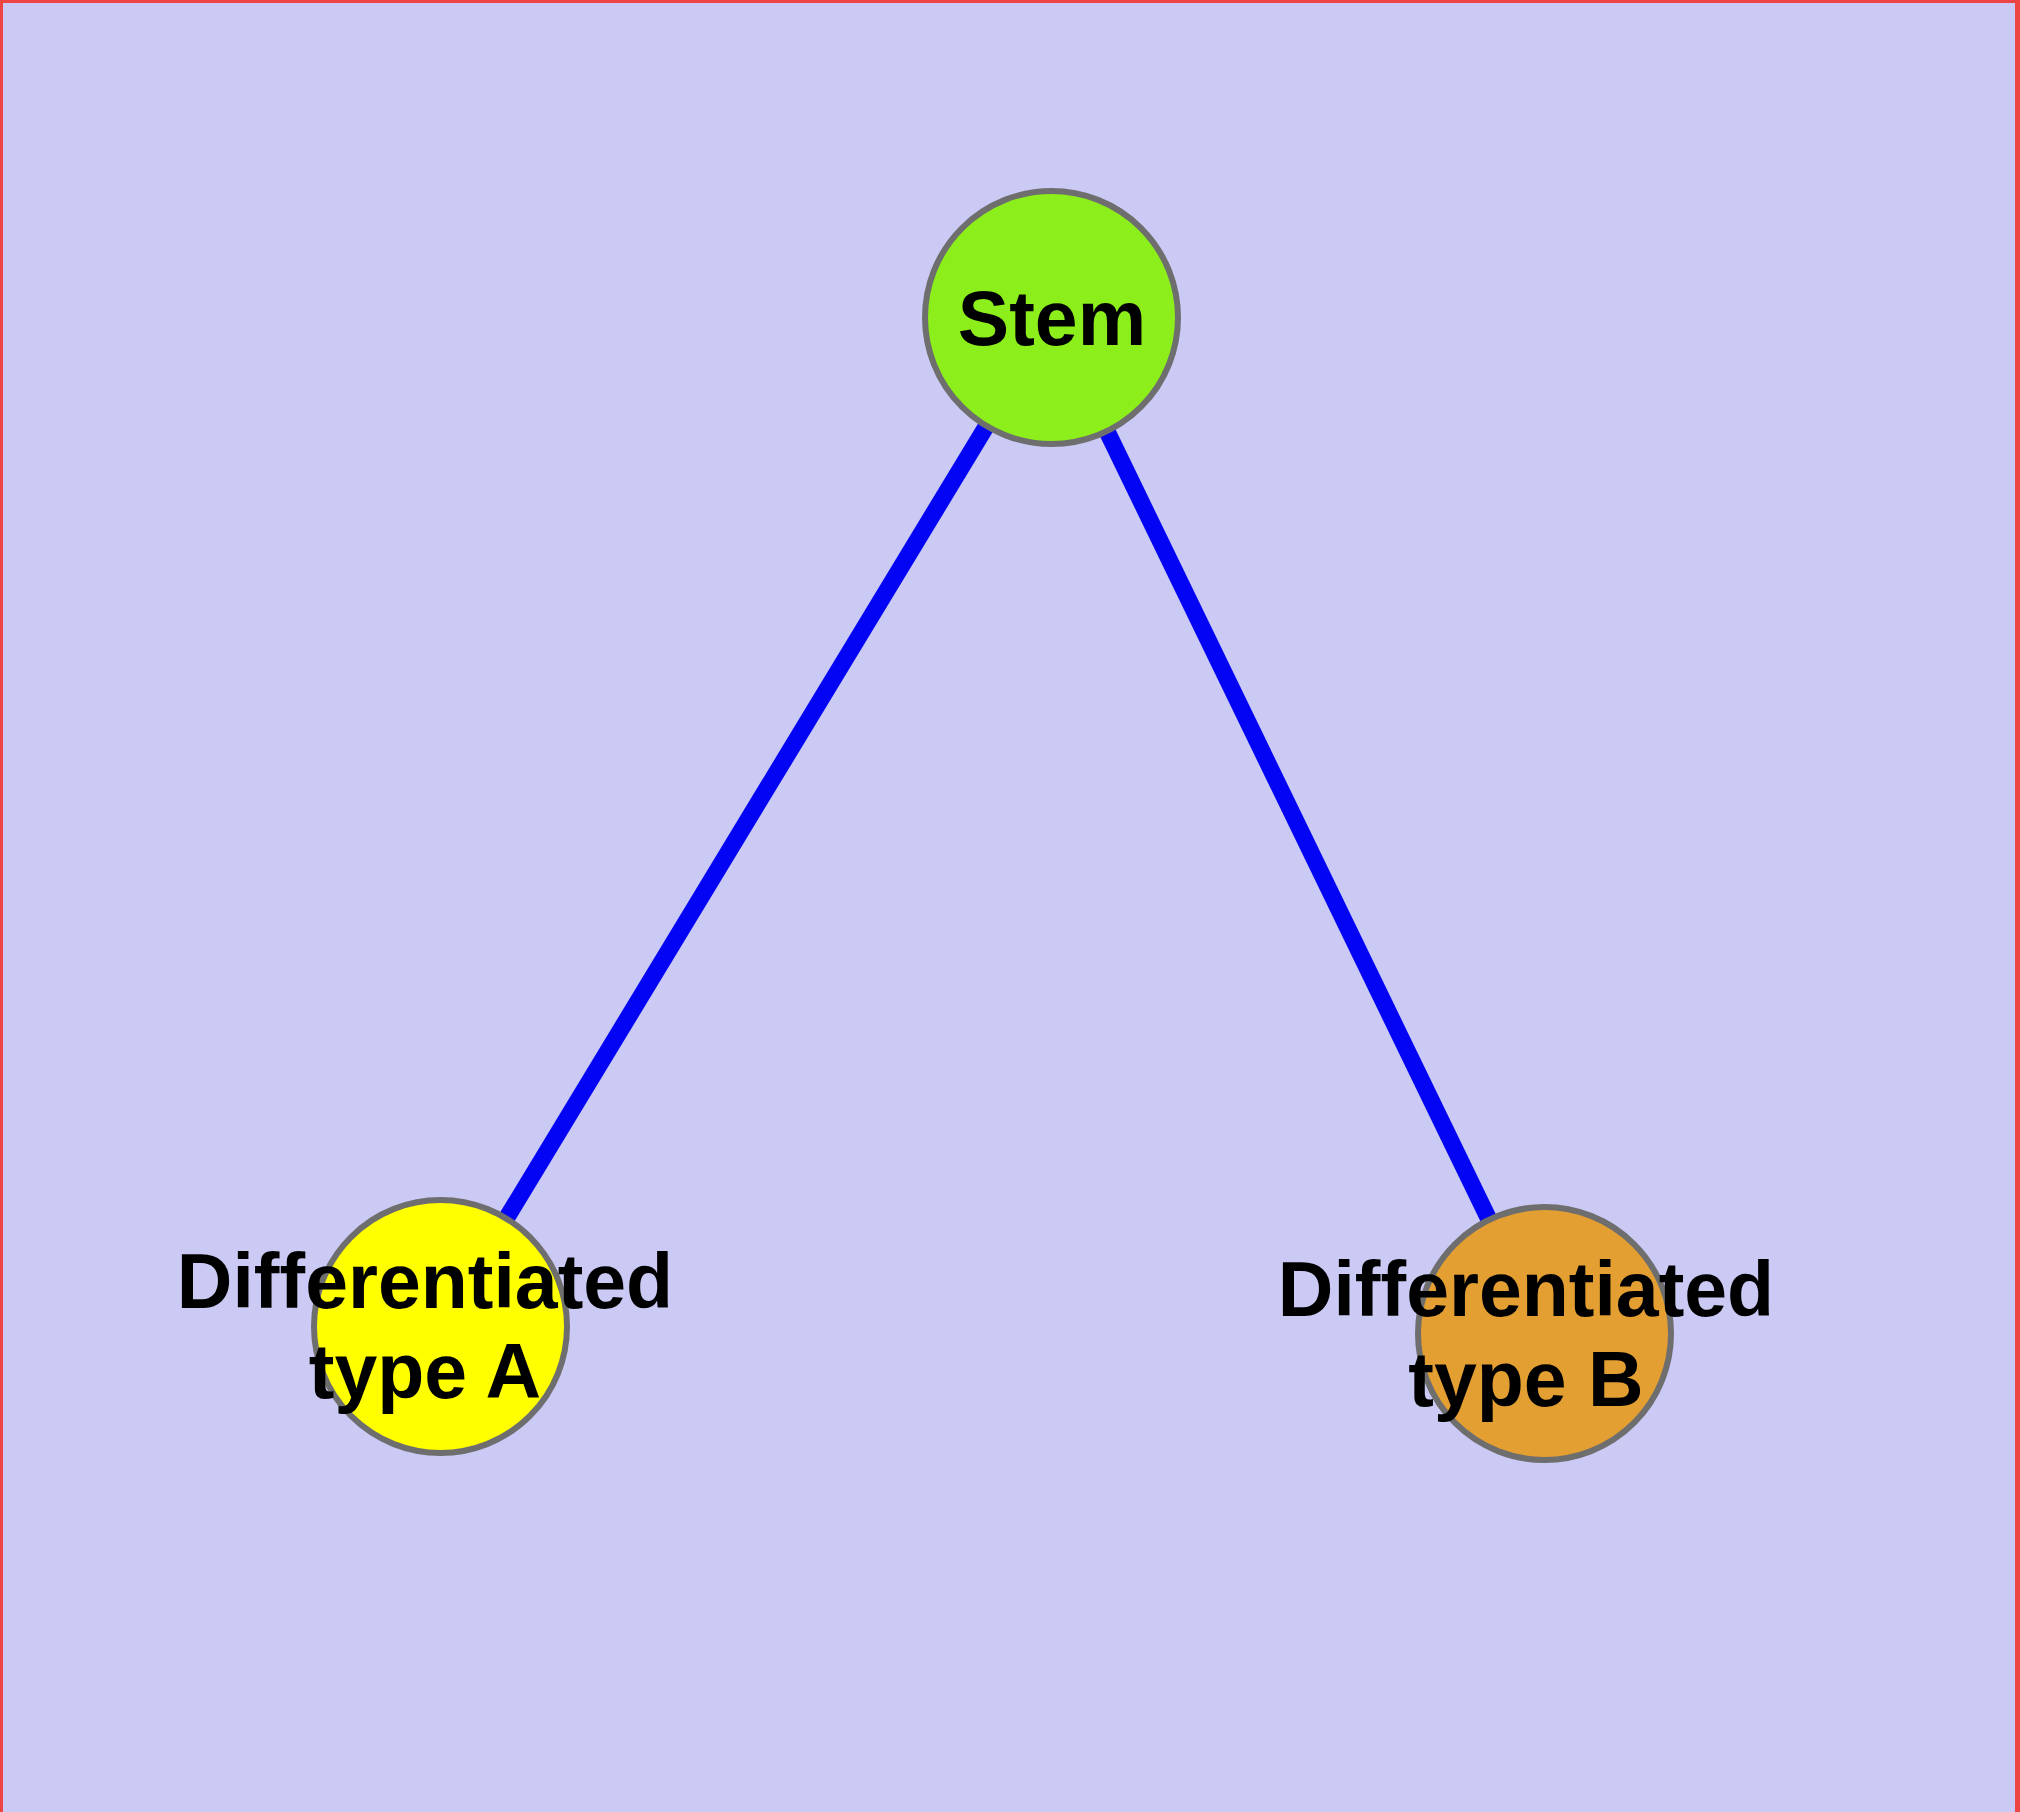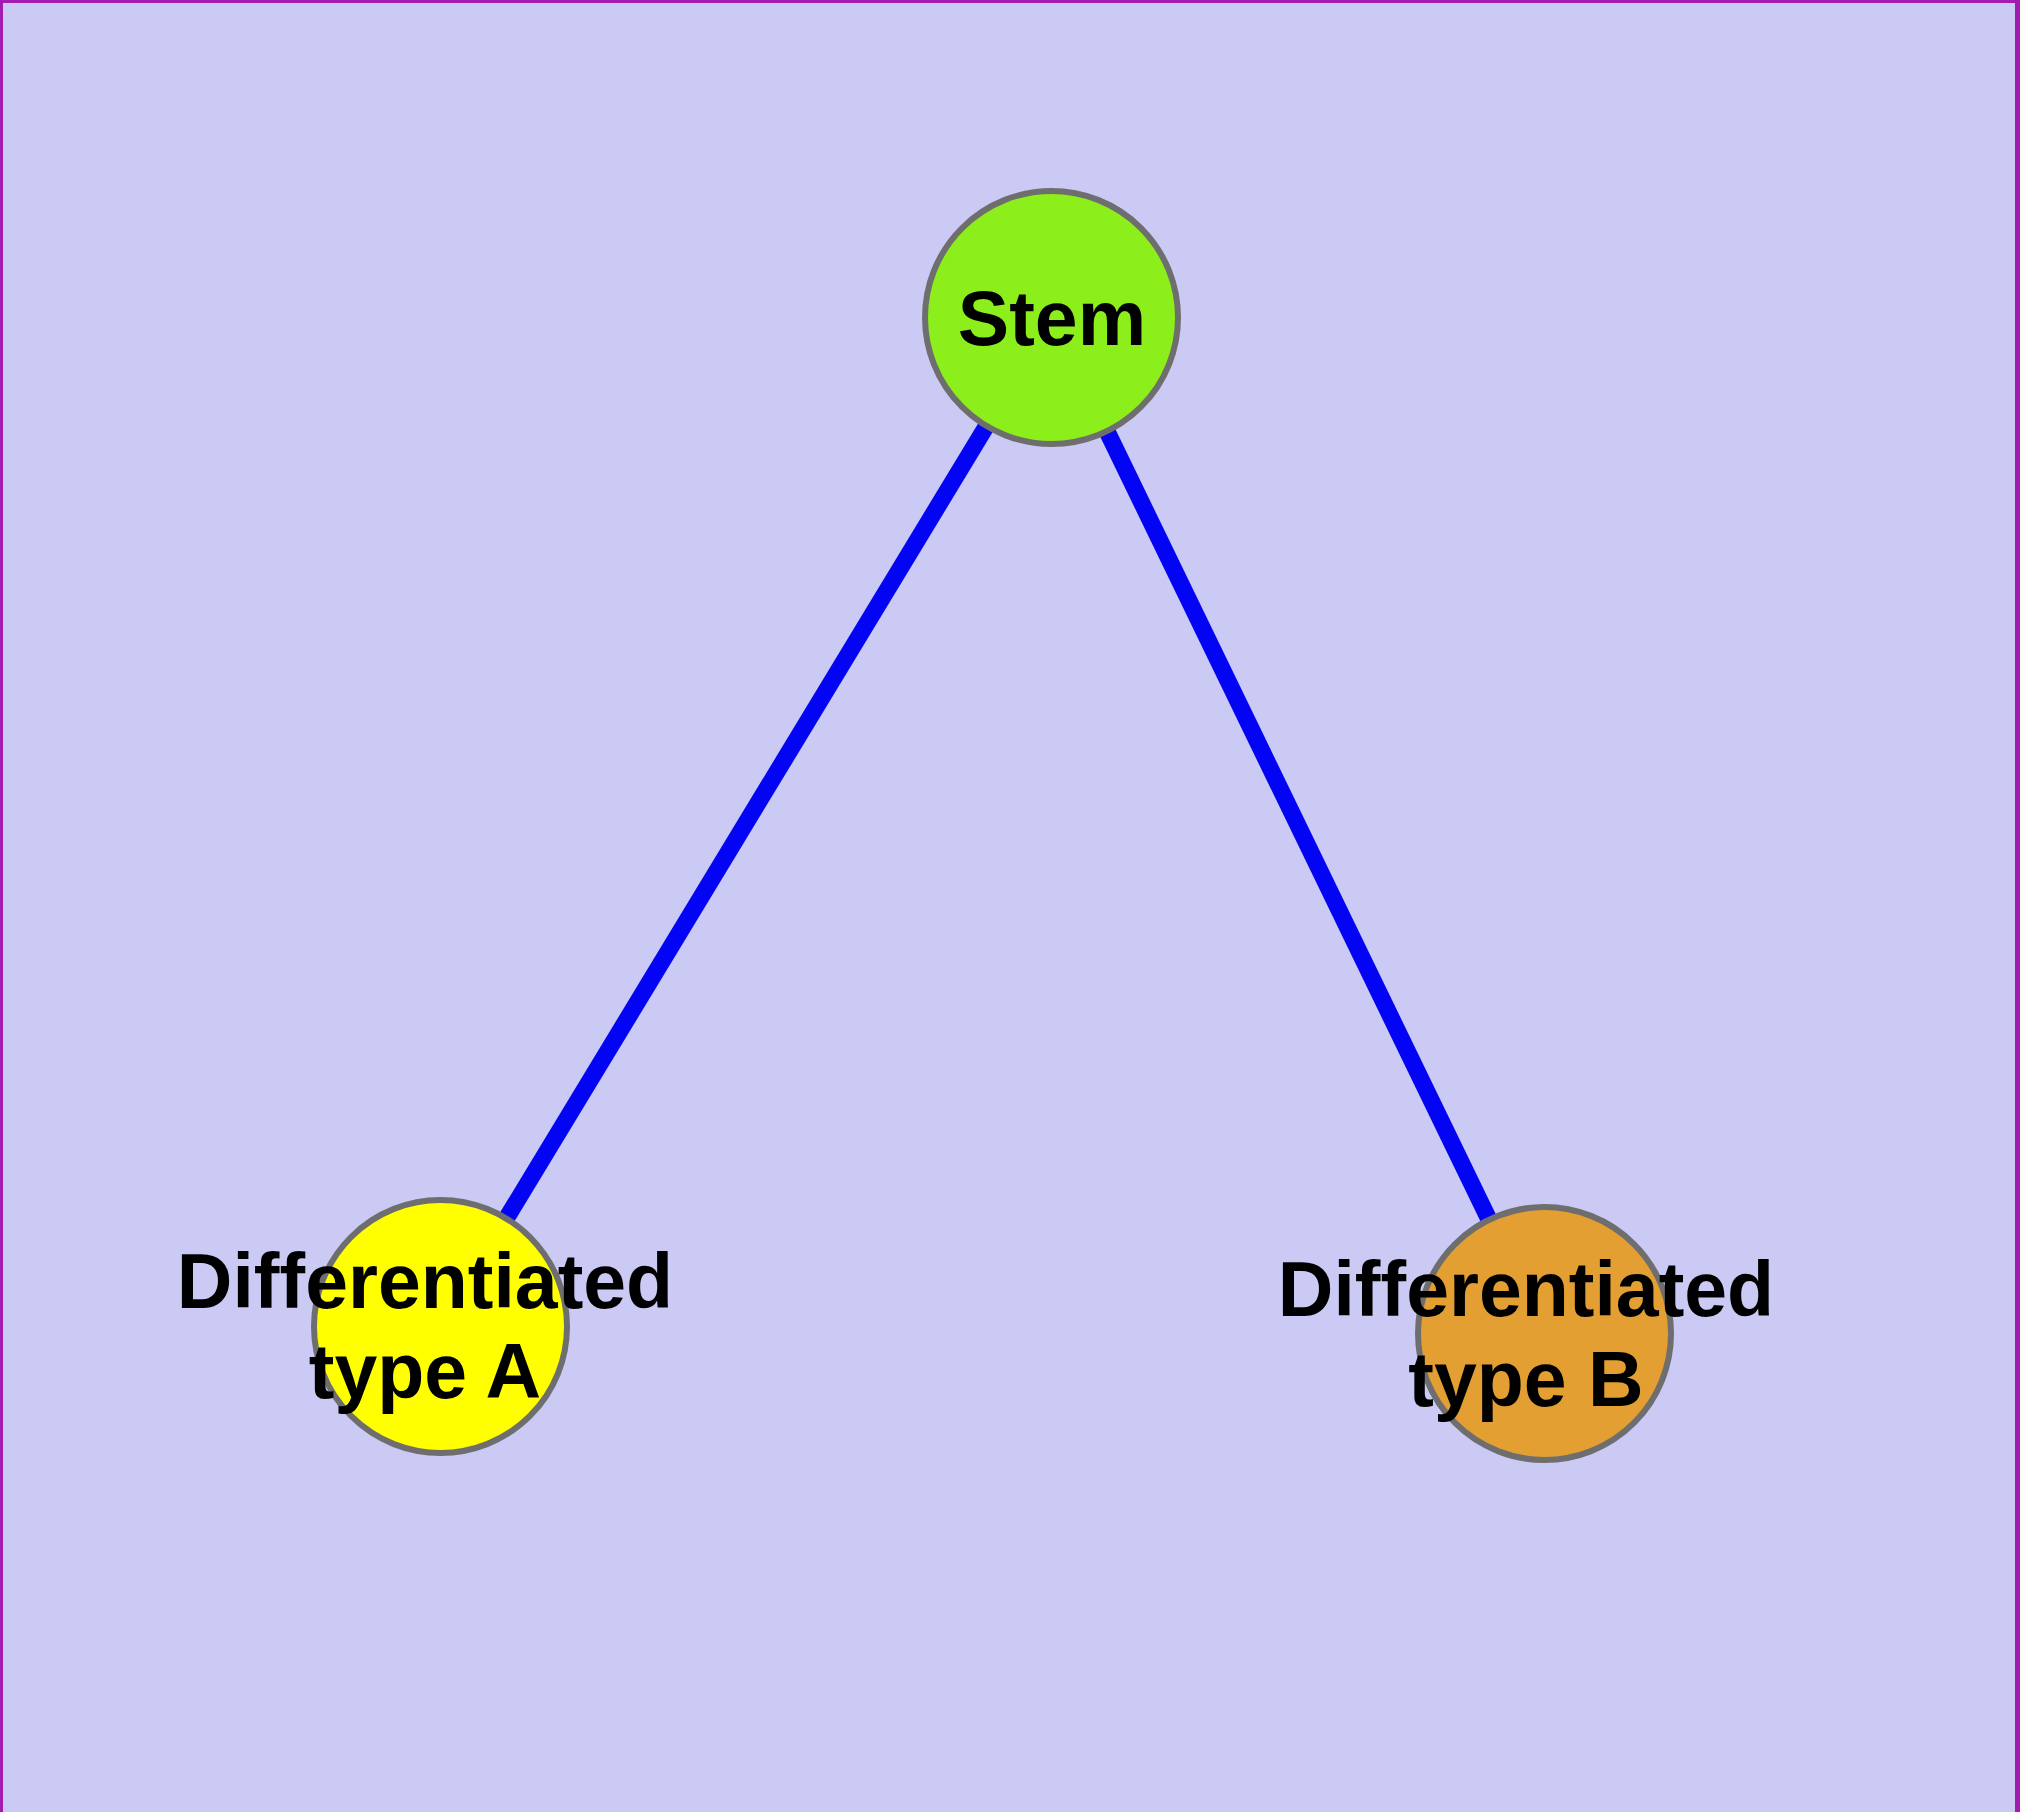--- a/index.html
+++ b/index.html
@@ -4,21 +4,21 @@
 <style>
   html, body {
     margin: 0;
     padding: 0;
     background: #ffffff;
   }
   .stage {
     position: relative;
     width: 2021px;
     height: 1812px;
-    background: #a21caf;
+    background: #ef4444;
     overflow: hidden;
     font-family: "Liberation Sans", sans-serif;
   }
   .panel {
     position: absolute;
     left: 2.5px;
     top: 3.4px;
     right: 6px;
     bottom: 0;
   }

